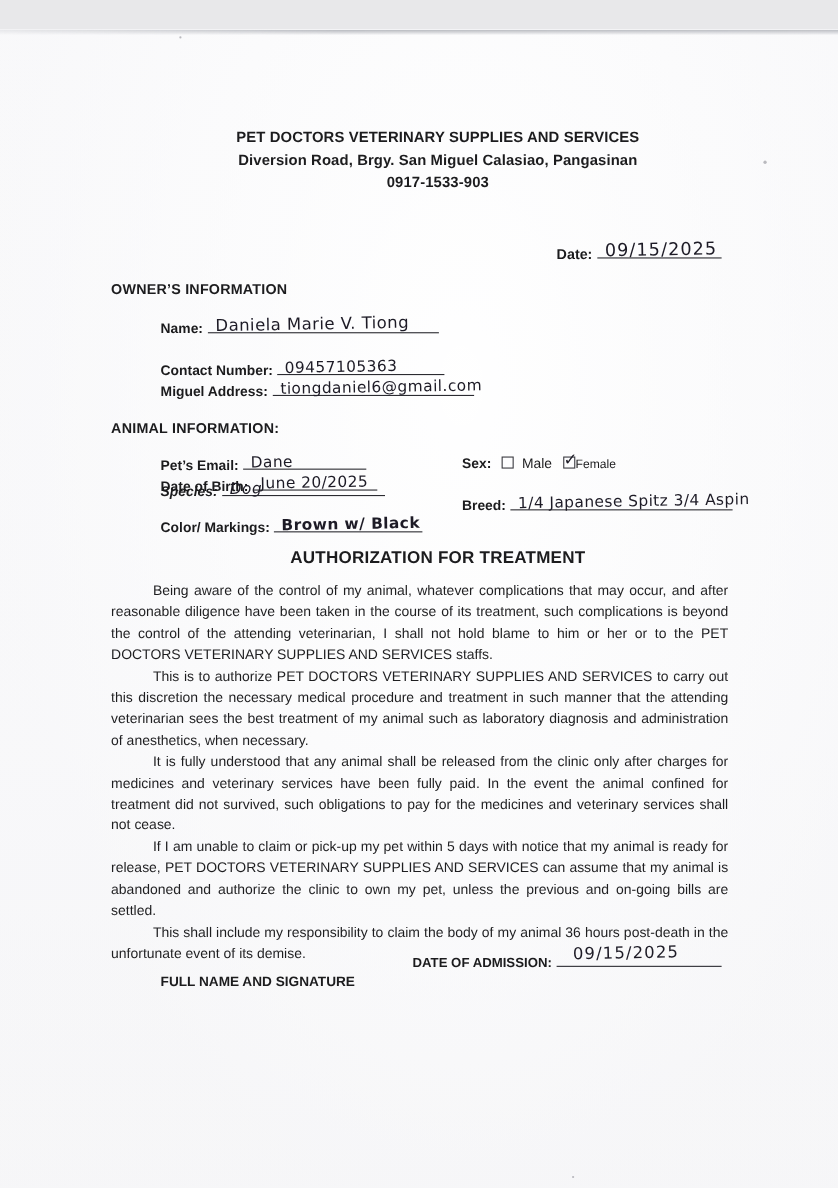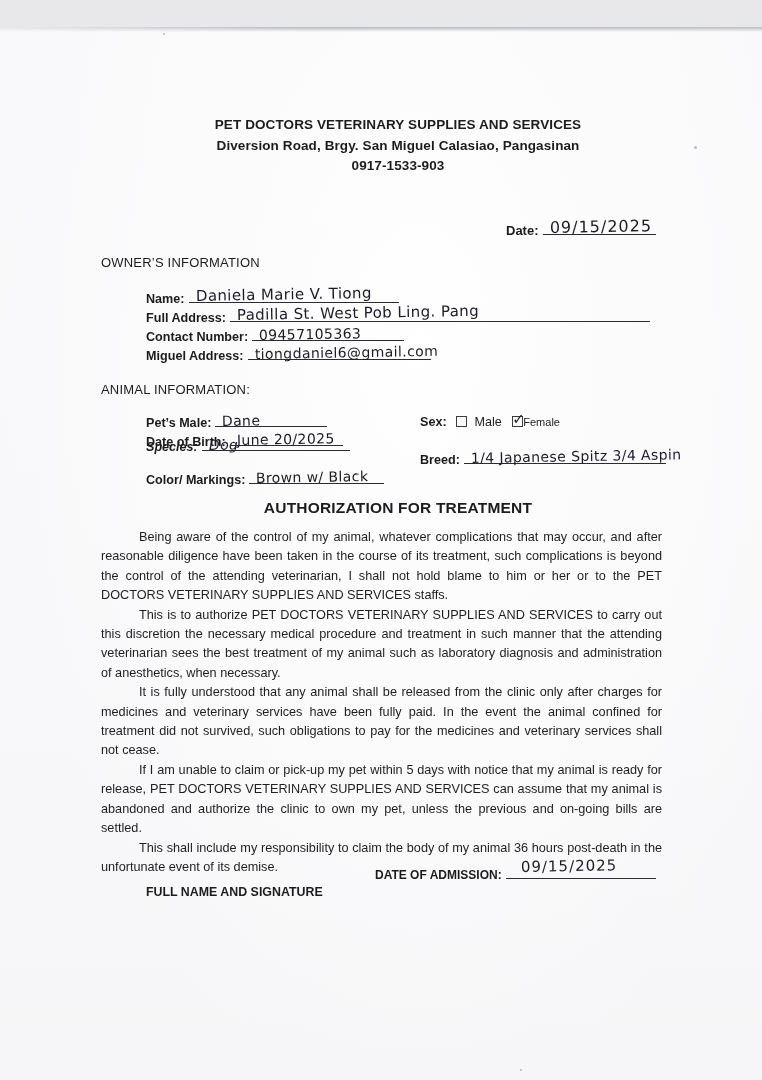--- a/index.html
+++ b/index.html
@@ -18,21 +18,21 @@
     -webkit-mask-image:linear-gradient(to right, rgba(0,0,0,.25), rgba(0,0,0,1) 40%, rgba(0,0,0,.9));
             mask-image:linear-gradient(to right, rgba(0,0,0,.25), rgba(0,0,0,1) 40%, rgba(0,0,0,.9));}
   .scan-edge-bottom{position:absolute;bottom:0;left:0;right:0;height:3px;
     background:linear-gradient(to top, rgba(120,120,128,.35), rgba(120,120,128,0));}
   .speck{position:absolute;border-radius:50%;background:rgba(90,90,100,.4);}
 
   .letterhead{position:absolute;top:88px;left:0;right:0;text-align:center;
     transform:translateX(17px);font-weight:bold;font-size:13.5px;line-height:20.5px;letter-spacing:.1px;}
 
   .lbl{font-weight:bold;font-size:12.6px;color:#1b1b1d;}
-  .section-title{position:absolute;font-weight:normal;font-size:13px;letter-spacing:.2px;}
+  .section-title{position:absolute;font-weight:bold;font-size:13px;letter-spacing:.2px;}
 
   .hw{font-family:cursive, "DejaVu Sans", sans-serif;color:#1d1b26;font-size:14px;
       white-space:nowrap;letter-spacing:.4px;}
   .hw-line{display:inline-block;position:relative;border-bottom:1.4px solid #2b2b31;
       height:15px;vertical-align:baseline;margin-left:4px;}
   .hw-line > .hw{position:absolute;bottom:-3px;left:7px;transform:rotate(-1deg);transform-origin:left bottom;}
 
   .field-row{position:absolute;height:19px;}
 
   
@@ -79,43 +79,40 @@
 
   <div class="date-row">
     <span class="lbl">Date:</span><span class="hw-line" style="width:113px;"><span class="hw">09/15/2025</span></span>
   </div>
 
   <div class="section-title" style="top:228px;left:101px;">OWNER’S INFORMATION</div>
 
   <div class="field-row" style="top:260px;left:146px;">
     <span class="lbl">Name:</span><span class="hw-line" style="width:210px;"><span class="hw" style="font-size:15px;">Daniela Marie V. Tiong</span></span>
   </div>
-  <div class="field-row" style="top:279px;left:146px;">
-    <span class="lbl">Full Address:</span><span class="hw-line" style="width:420px;"><span class="hw" style="font-size:15px;">Padilla St. West Pob Ling. Pang</span></span>
-  </div>
   <div class="field-row" style="top:298px;left:146px;">
     <span class="lbl">Contact Number:</span><span class="hw-line" style="width:152px;"><span class="hw">09457105363</span></span>
   </div>
   <div class="field-row" style="top:317px;left:146px;">
     <span class="lbl">Miguel Address:</span><span class="hw-line" style="width:183px;"><span class="hw">tiongdaniel6@gmail.com</span></span>
   </div>
 
   <div class="section-title" style="top:355px;left:101px;">ANIMAL INFORMATION:</div>
 
   <div class="field-row" style="top:384px;left:146px;">
-    <span class="lbl">Pet’s Male:</span><span class="hw-line" style="width:112px;"><span class="hw">Dane</span></span>
+    <span class="lbl">Pet’s Email:</span><span class="hw-line" style="width:112px;"><span class="hw">Dane</span></span>
   </div>
   <div class="field-row" style="top:403px;left:146px;">
     <span class="lbl">Date of Birth:</span><span class="hw-line" style="width:113px;"><span class="hw">June 20/2025</span></span>
   </div>
   <div class="field-row" style="top:408px;left:146px;font-style:italic;">
     <span class="lbl">Species:</span><span class="hw-line" style="width:148px;"><span class="hw">Dog</span></span>
   </div>
   <div class="field-row" style="top:441px;left:146px;">
-    <span class="lbl">Color/ Markings:</span><span class="hw-line" style="width:135px;"><span class="hw">Brown w/ Black</span></span>
+    <span class="lbl">Color/ Markings:</span><span class="hw-line" style="width:135px;font-weight:bold;"><span class="hw">Brown w/ Black</span></span>
   </div>
 
   <div class="field-row" style="top:385px;left:420px;">
     <span class="lbl">Sex:</span>
     <span class="cb" style="margin-left:5px;"></span>
     <span style="font-size:12.6px;margin-left:3px;">Male</span>
     <span class="cb" style="margin-left:6px;"><span class="tick">✓</span></span><span style="font-size:11px;">Female</span>
   </div>
   <div class="field-row" style="top:421px;left:420px;">
     <span class="lbl">Breed:</span><span class="hw-line" style="width:202px;"><span class="hw">1/4 Japanese Spitz 3/4 Aspin</span></span>

